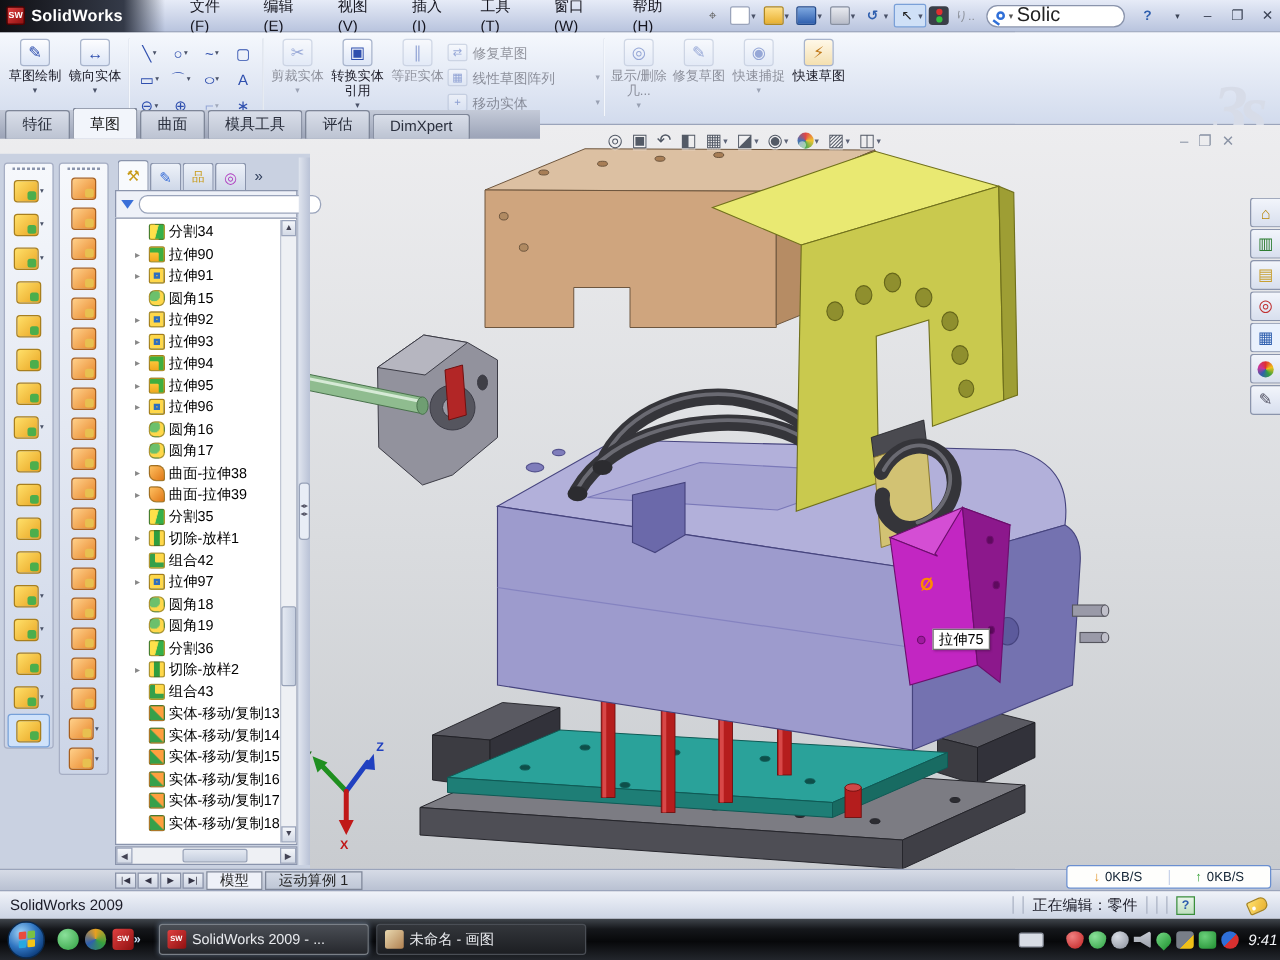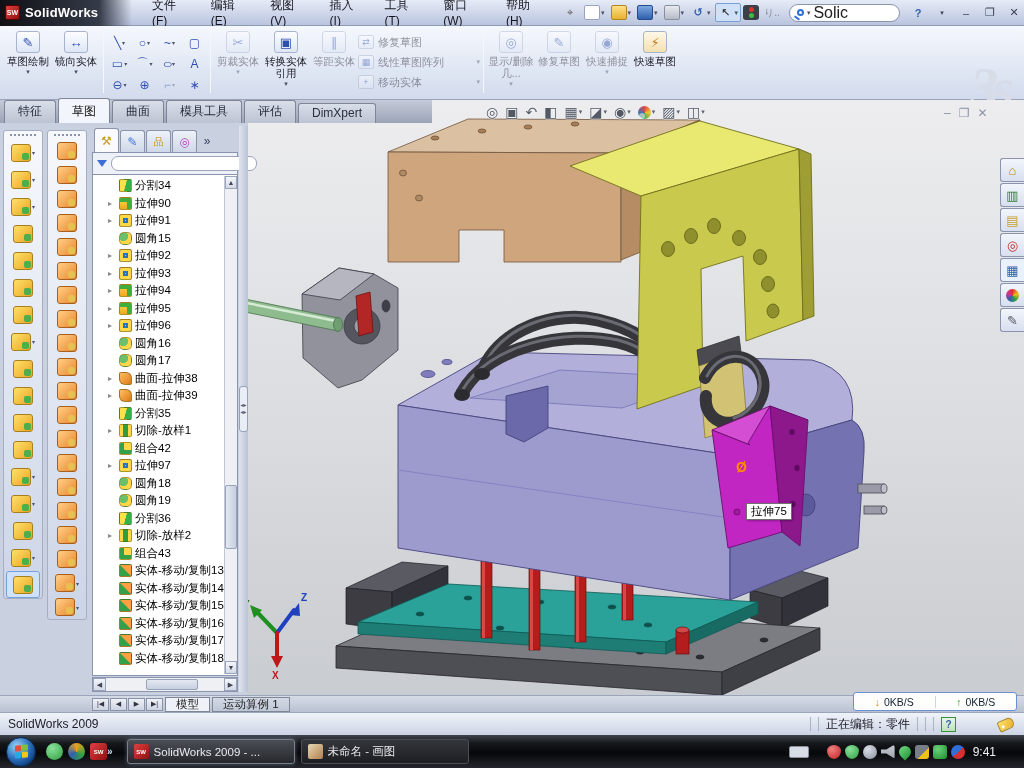--- a/index.html
+++ b/index.html
@@ -74,21 +74,21 @@
   .stackbtn .chip { width:16px; height:14px; border-radius:2px; background:linear-gradient(#fdfdff,#dde6f6);
     border:1px solid #a8b4cc; color:#2f4fae; font-size:9px; display:flex; align-items:center; justify-content:center; }
   .stackbtn .lbl { font-size:11px; color:#1a1a26; white-space:nowrap; }
   .stackbtn .dd { display:none; font-size:7px; color:#4a5268; margin-left:auto; }
   .stackbtn.has-menu .dd { display:inline; }
   .stackbtn.disabled { opacity:.45; }
   #watermark { position:absolute; right:16px; top:30px; font-family:"Liberation Serif",serif;
     font-style:italic; font-weight:bold; font-size:56px; color:#d7dce8; letter-spacing:-6px; }
 
   
-  #tabstrip { position:absolute; left:0; top:100px; width:432px; height:23px;
+  #tabstrip { position:absolute; left:0; top:88px; width:432px; height:23px;
     background:linear-gradient(#c4cad8,#9ba3b7); display:flex; align-items:flex-end; padding-left:4px; }
   .rtab { padding:2px 13px 3px 13px; font-size:12px; color:#2a2f3d;
     background:linear-gradient(#d9dee9,#bcc3d2); border:1px solid #7e8698; border-bottom:none;
     border-radius:3px 3px 0 0; margin-right:2px; white-space:nowrap; }
   .rtab.active { background:#f2f5fb; padding-top:4px; color:#111; }
 
   
   #workarea { position:absolute; left:0; top:100px; width:1024px; height:595px;
     background:linear-gradient(#ededef,#dadcdf 55%,#c9ccd0); }
   #leftchrome { position:absolute; left:0; top:123px; width:248px; height:572px; background:#c9d1e1; }
@@ -240,21 +240,21 @@
   [data-icon="keyboard-icon"] { width:20px; height:12px; background:#d8dce4; border:1px solid #8a909c;
     border-radius:2px; margin-right:14px; }
   [data-icon="antivirus-shield-icon"] { background:radial-gradient(circle at 35% 30%,#f08080,#c02020); border-radius:50% 50% 50% 50% / 40% 40% 60% 60%; }
   [data-icon="security-shield-icon"] { background:radial-gradient(circle at 35% 30%,#8ae09a,#2f9f40); border-radius:50% 50% 50% 50% / 40% 40% 60% 60%; }
   [data-icon="update-gear-icon"] { background:radial-gradient(circle at 35% 30%,#d8dce4,#8a909c); border-radius:50%; }
   [data-icon="volume-icon"] { background:linear-gradient(#c8ccd4,#9aa0aa); clip-path:polygon(0 35%,40% 35%,100% 0,100% 100%,40% 65%,0 65%); }
   [data-icon="location-icon"] { background:linear-gradient(#6ad07a,#2f9f40); border-radius:50% 50% 50% 0; transform:rotate(-45deg); width:12px; height:12px; }
   [data-icon="network-warning-icon"] { background:linear-gradient(135deg,#787e88 60%,#f0c018 60%); }
   [data-icon="health-shield-icon"] { background:radial-gradient(circle at 35% 30%,#6ad07a,#1f8f30); border-radius:3px; }
   [data-icon="sync-status-icon"] { background:linear-gradient(135deg,#2f6fd8 50%,#d83030 50%); border-radius:50%; }
-  #clock { color:#f0f2f6; font-size:12px; margin:0 28px 0 8px; }
+  #clock { color:#f0f2f6; font-size:12px; margin:0 2px 0 8px;font-style:italic; }
 </style>
 </head>
 <body>
 
 <div id="stage">
 
   <div id="titlebar">
     <div id="logo">
       <span class="cube">SW</span>
       <span class="brand">SolidWorks</span>

